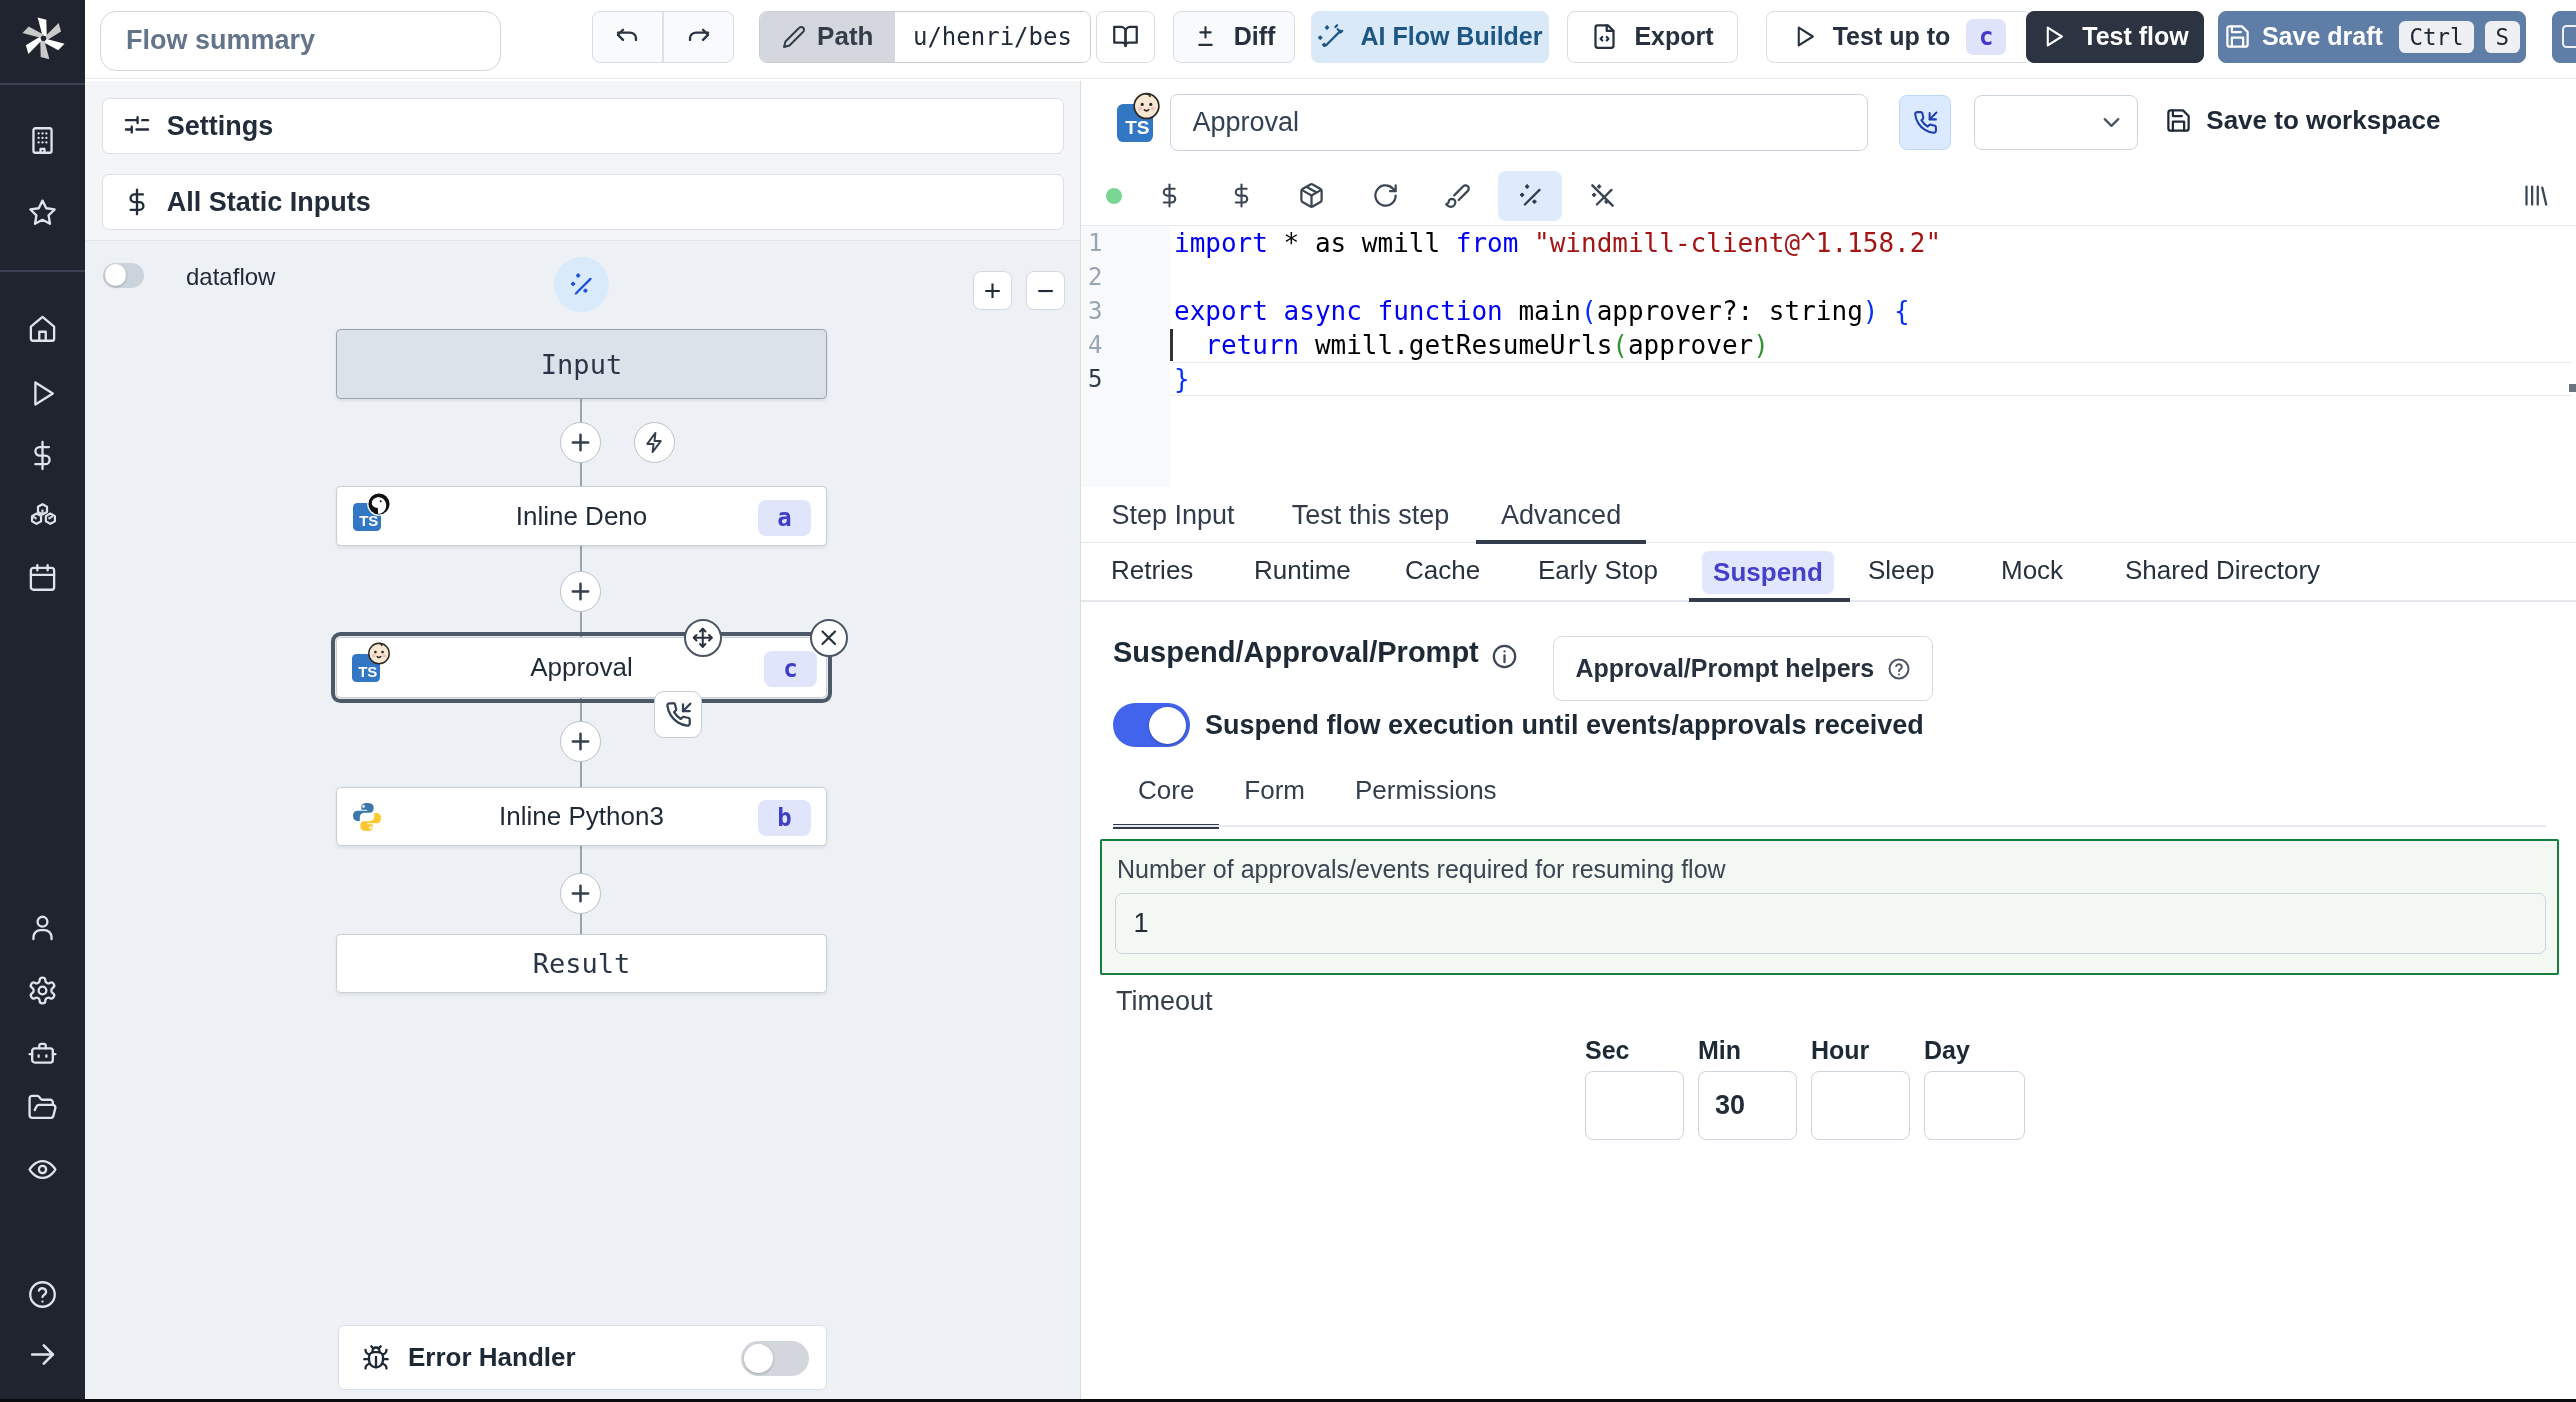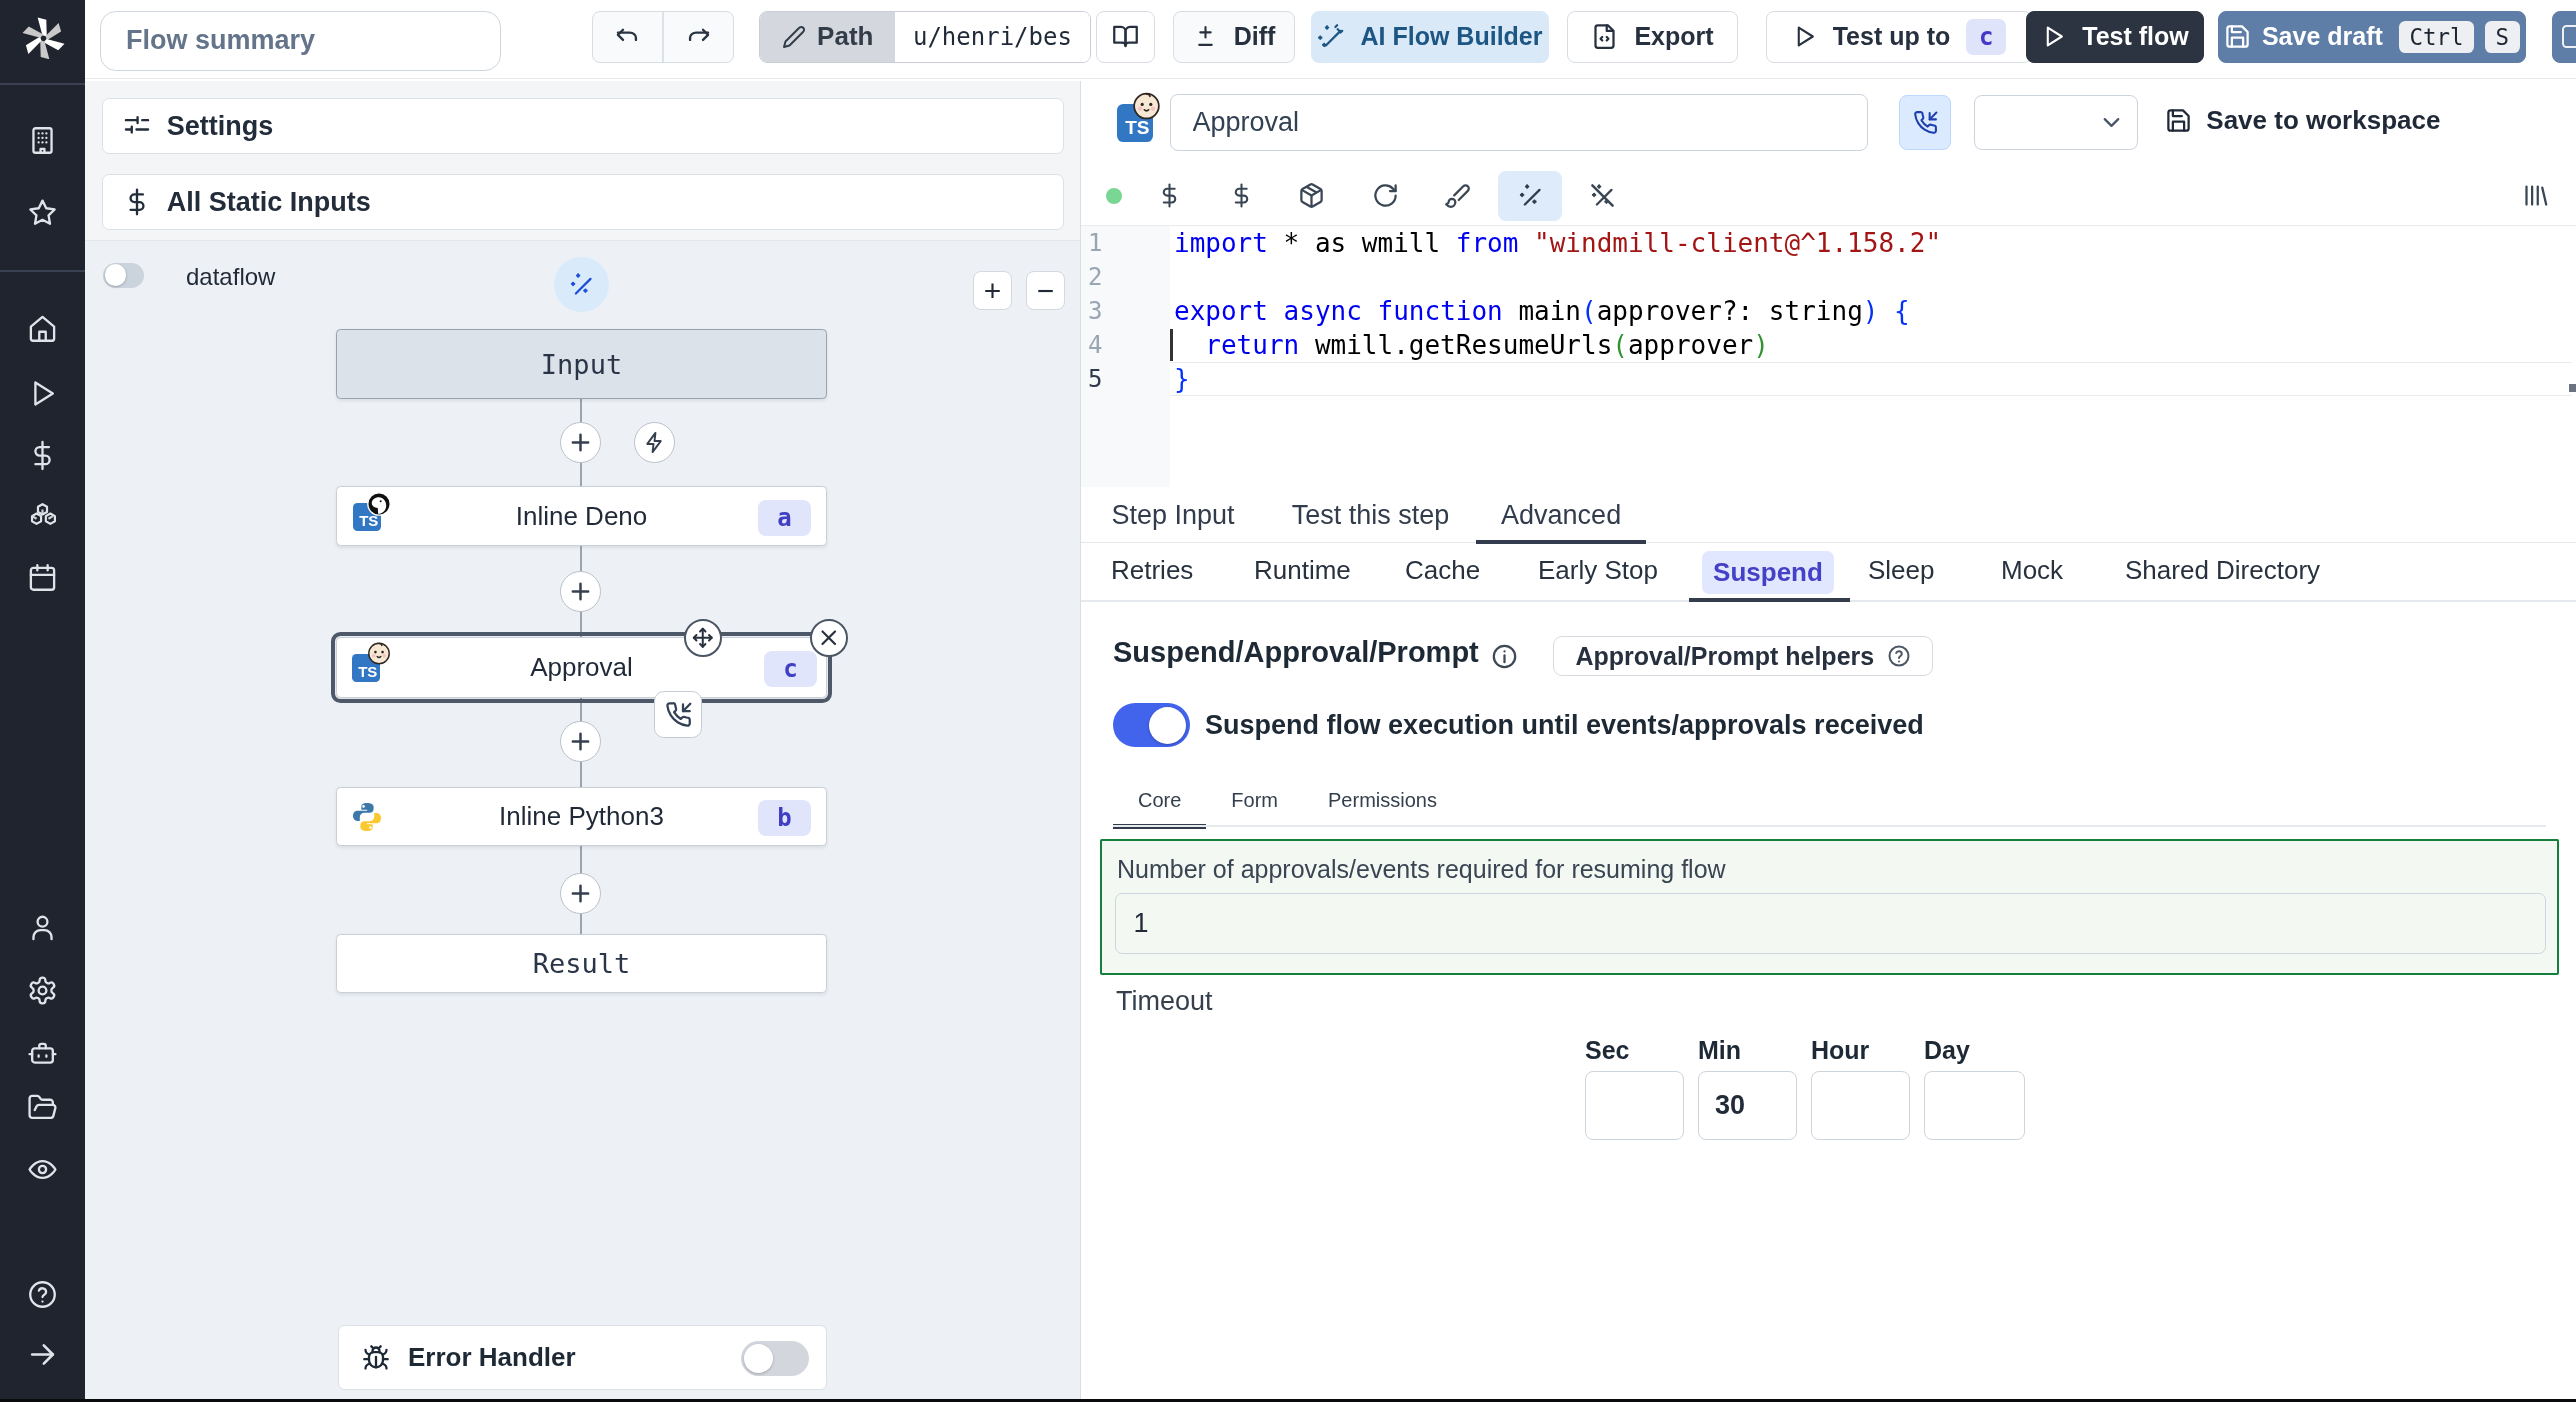--- a/index.html
+++ b/index.html
@@ -86,27 +86,27 @@
   .tab { display:flex; align-items:center; padding:0 25px; font-size:27px; color:#323c4c; position:relative; }
   .tab.active:after { content:""; position:absolute; left:0; right:0; bottom:-1.8px; height:3.6px; background:#323c4c; }
   .subtab-lbl { position:absolute; top:474px; font-size:26px; color:#28323f; }
   .suspend-pill { position:absolute; left:621px; top:470px; width:132px; height:43px; background:#e0e7ff; border-radius:7.2px;
     display:flex; align-items:center; justify-content:center; font-size:26px; font-weight:600; color:#4540c8; }
   .subtabs-border { position:absolute; left:0; top:519px; width:1496px; height:1.8px; background:#e5e8ec; }
   .suspend-underline { position:absolute; left:608px; top:517px; width:161px; height:3.6px; background:#333d4b; }
 
   .sus-title { position:absolute; left:32px; top:555px; font-size:29px; font-weight:700; color:#1e2936; }
   .info-ic { position:absolute; color:#3f4856; }
-  .helpers-btn { position:absolute; left:472px; top:555px; height:40px; border:1.8px solid #d6dbe1; border-radius:9px;
+  .helpers-btn { position:absolute; left:472px; top:555px; height:65px; border:1.8px solid #d6dbe1; border-radius:9px;
     display:flex; align-items:center; gap:12.5px; padding:0 21.5px; font-size:25px; font-weight:600; color:#27303e; background:#fff; }
   .sus-toggle { position:absolute; left:32px; top:622px; width:77px; height:44px; background:#4263eb; }
   .sus-toggle .knob { width:37px; height:37px; right:3.6px; top:3.6px; }
   .sus-toggle-lbl { position:absolute; left:124px; top:629px; font-size:27px; font-weight:600; color:#1e2936; }
   .core-tabs { position:absolute; left:32px; top:694px; display:flex; }
-  .ctab { padding:0 25px; height:51px; display:flex; align-items:center; font-size:20px; color:#333f4d; position:relative; }
+  .ctab { padding:0 25px; height:51px; display:flex; align-items:flex-start; font-size:26px; color:#333f4d; position:relative; }
   .ctab.active:after { content:""; position:absolute; left:0; right:0; bottom:-2.7px; height:4.5px; background:#323c4c; }
   .core-border { position:absolute; left:32px; top:744px; width:1433px; height:1.8px; background:#e6e9ed; }
 
   .green-box { position:absolute; left:19px; top:758px; width:1459px; height:136px; border:2.7px solid #15803d; background:#f3f8f3; border-radius:1.8px; }
   .green-box .gb-label { position:absolute; left:15px; top:14.3px; font-size:25px; color:#3a4553; }
   .gb-input { position:absolute; left:13.4px; top:52px; width:1431px; height:61px; border:1.8px solid #ccd4dd; border-radius:7.2px;
     background:transparent; font-size:27px; color:#212b38; padding:0 17px; font-family:"Liberation Sans",sans-serif; outline:none; }
   .timeout-lbl { position:absolute; left:35px; top:905px; font-size:27px; color:#36404d; }
   .unit-lbl { position:absolute; top:955px; font-size:25px; font-weight:700; color:#1e2936; }
   .t-input { position:absolute; top:990px; height:69px; border:1.8px solid #ccd4dd; border-radius:8px; background:#fff;

